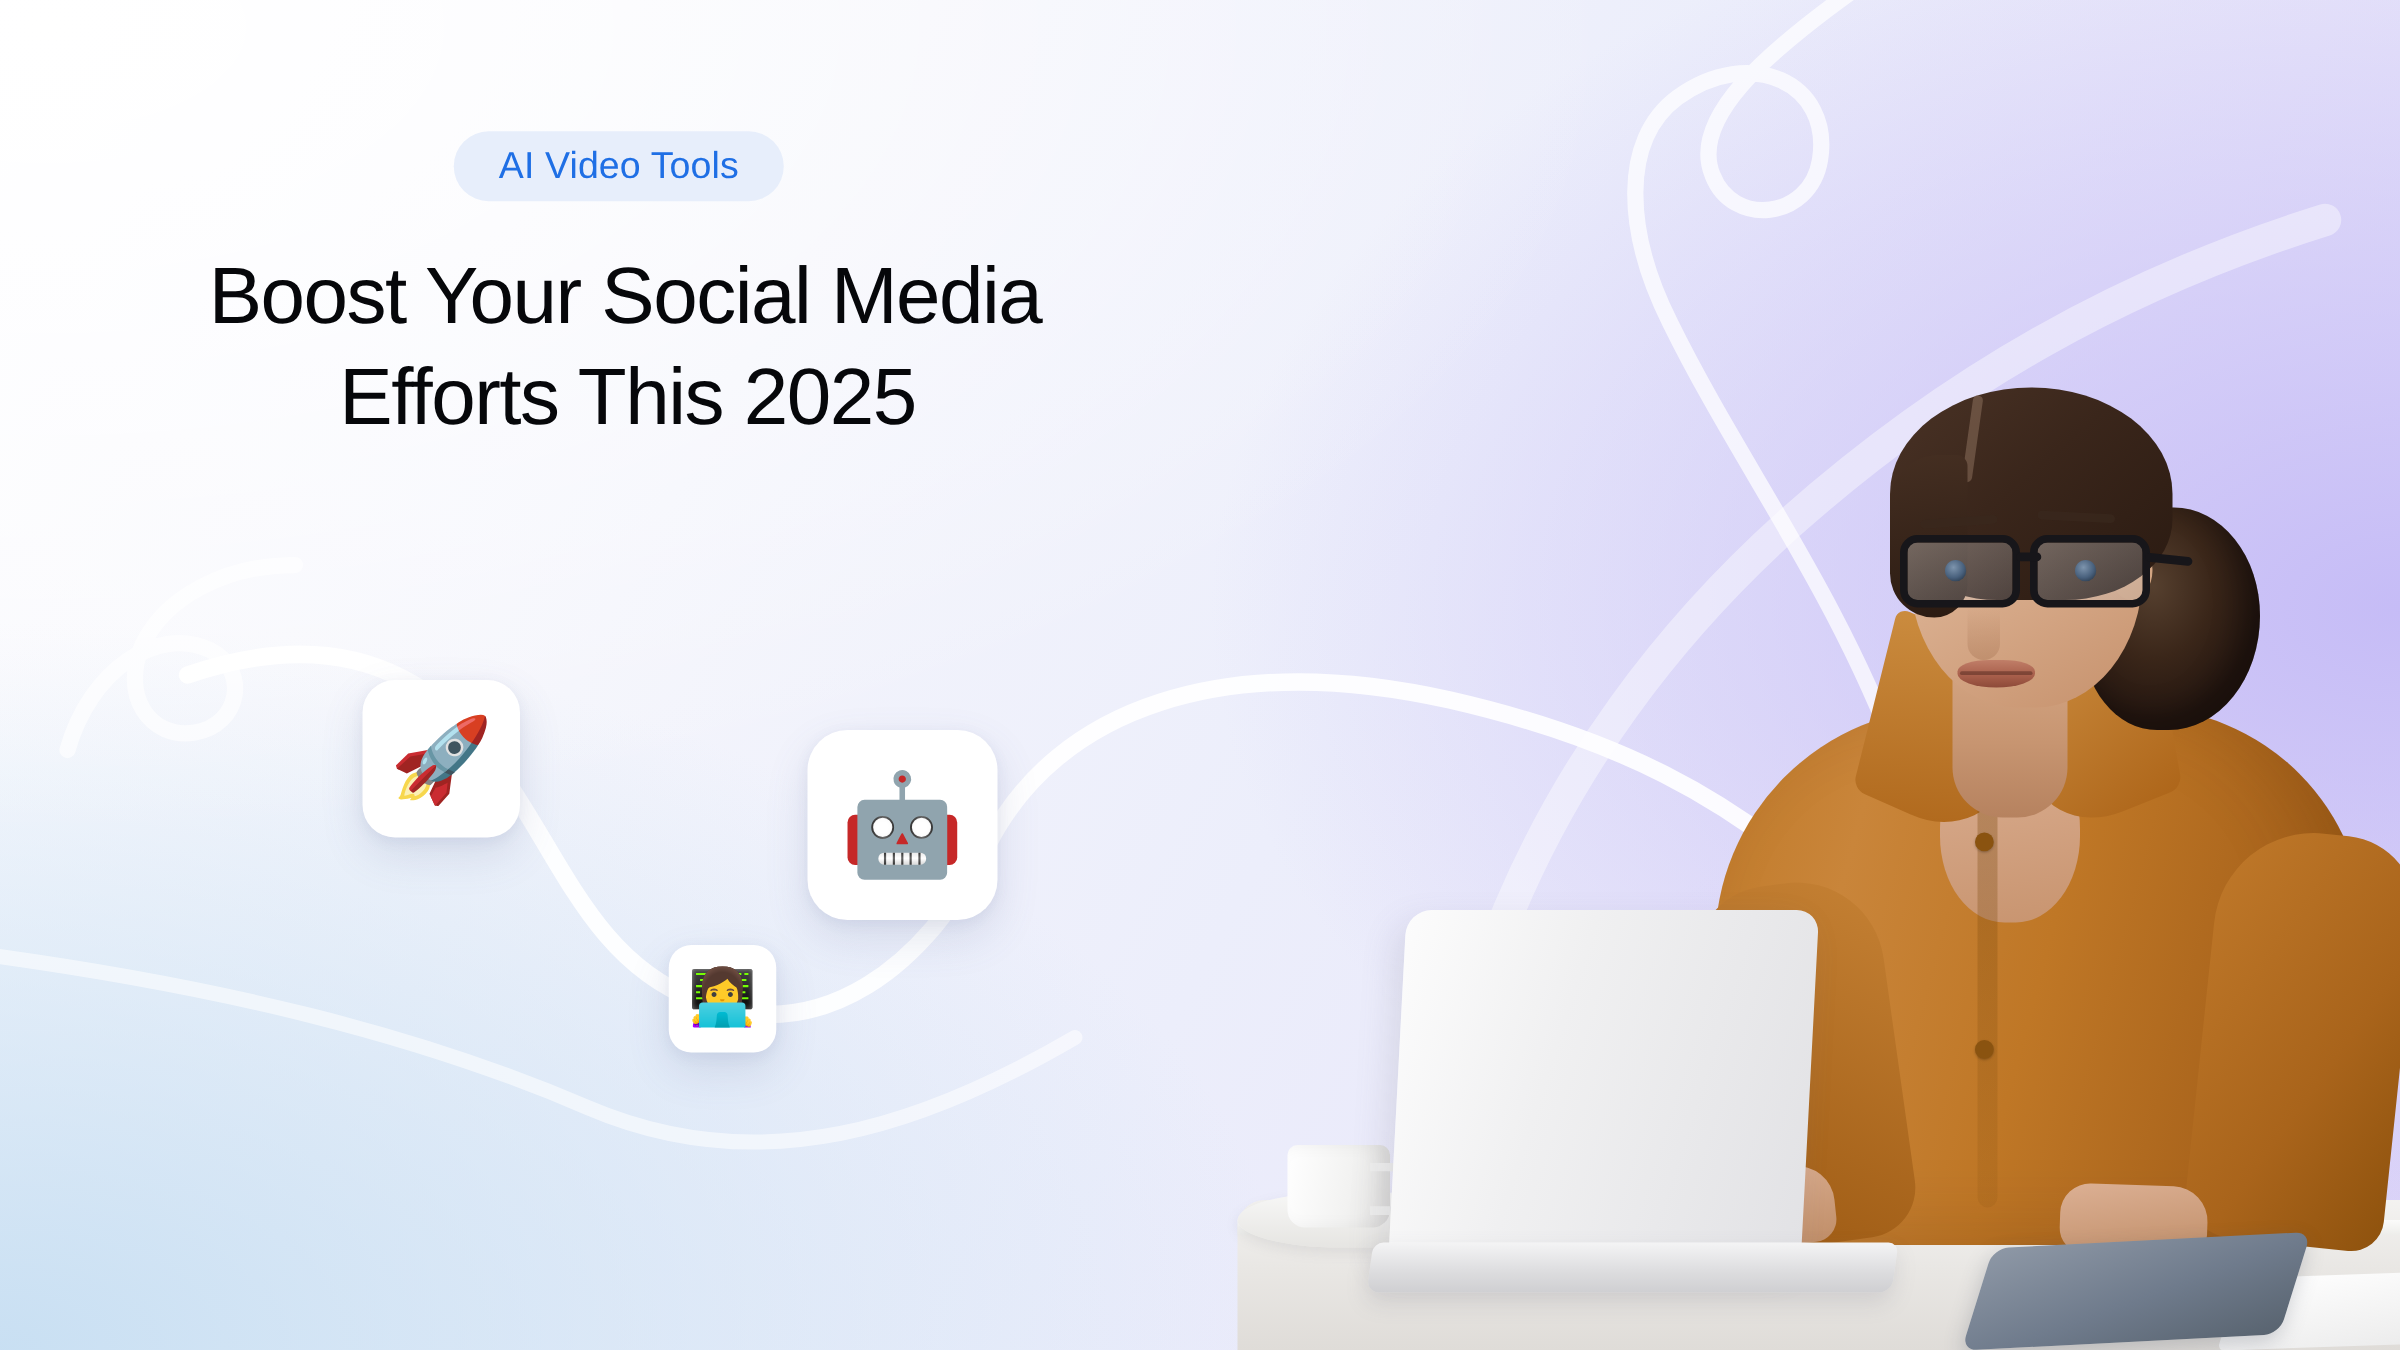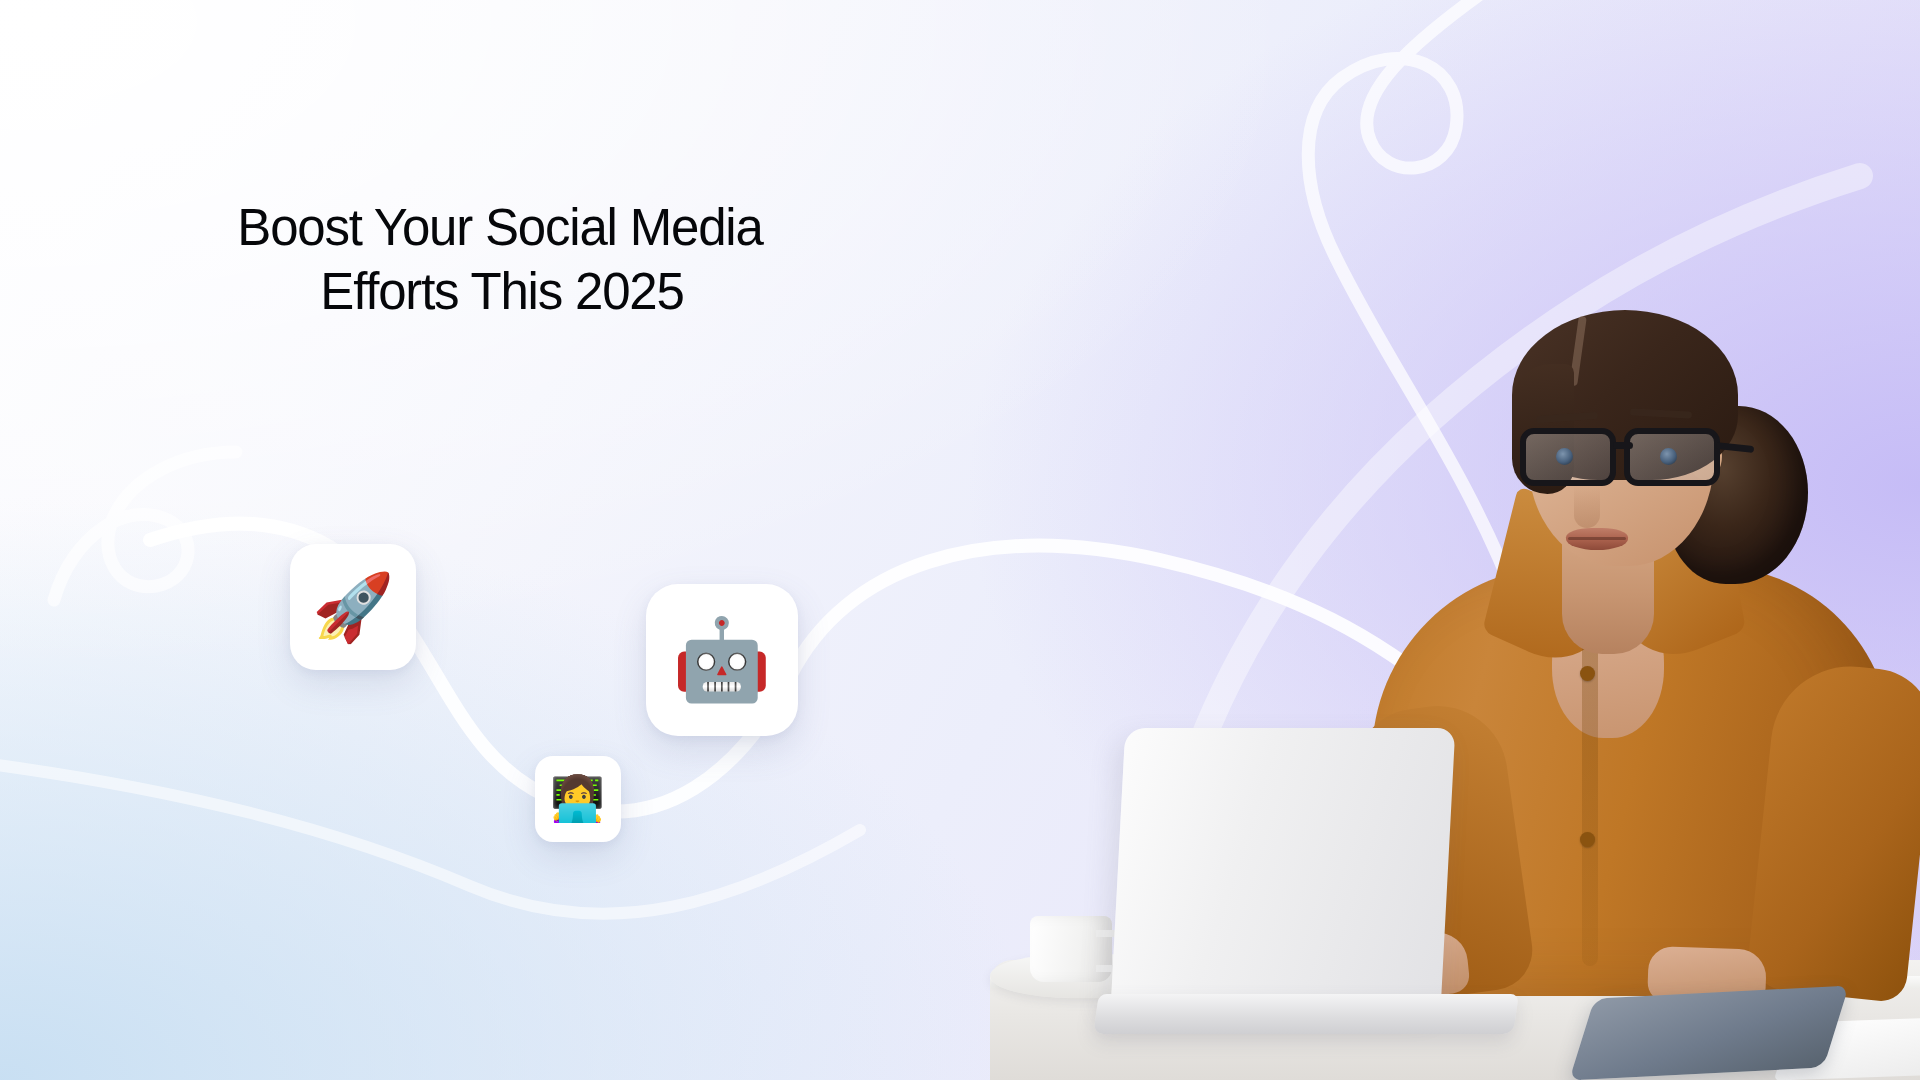--- a/index.html
+++ b/index.html
@@ -31,21 +31,21 @@
     display:flex; align-items:center; justify-content:center;
     background:#e7eefb; border-radius:28px;
     font-size:30px; font-weight:500; letter-spacing:.1px;
     color:#1f6fe5; white-space:nowrap;
   }
 
   
   .headline {
     position:absolute; left:0; top:196px; width:1180px;
     text-align:center;
-    font-size:51px; line-height:1.26; font-weight:500;
+    font-size:64px; line-height:1.26; font-weight:500;
     letter-spacing:-1.2px; color:#06070a;
     white-space:nowrap;
   }
   .headline .line { display:block; }
   .headline .line-1 { padding-right:180px; }
   .headline .line-2 { padding-right:176px; }
 
   
   .emoji-card {
     position:absolute; background:#ffffff; border-radius:26px;
@@ -275,20 +275,23 @@
 
     <path d="M150 540 C250 506 330 524 388 600 C448 680 470 766 556 800
              C660 840 742 770 790 676 C846 566 980 520 1160 560
              C1300 592 1380 640 1452 700" fill="none" stroke="#ffffff" stroke-width="14" stroke-linecap="round" opacity=".9"></path>
 
     <path d="M-40 760 C180 788 340 830 470 886 C610 946 740 900 860 830" fill="none" stroke="#ffffff" stroke-width="12" stroke-linecap="round" opacity=".55"></path>
 
     <path d="M1150 1080 C1130 840 1230 600 1430 420 C1560 304 1700 226 1860 176" fill="none" stroke="#ffffff" stroke-width="26" stroke-linecap="round" opacity=".42"></path>
   </svg>
 
+  <div class="badge">
+    <span>AI Video Tools</span>
+  </div>
 
   <h1 class="headline">
     <span class="line line-1">Boost Your Social Media</span>
     <span class="line line-2">Efforts This 2025</span>
   </h1>
 
   <div class="emoji-card card-rocket">
     <span class="glyph">🚀</span>
   </div>
   <div class="emoji-card card-robot">

